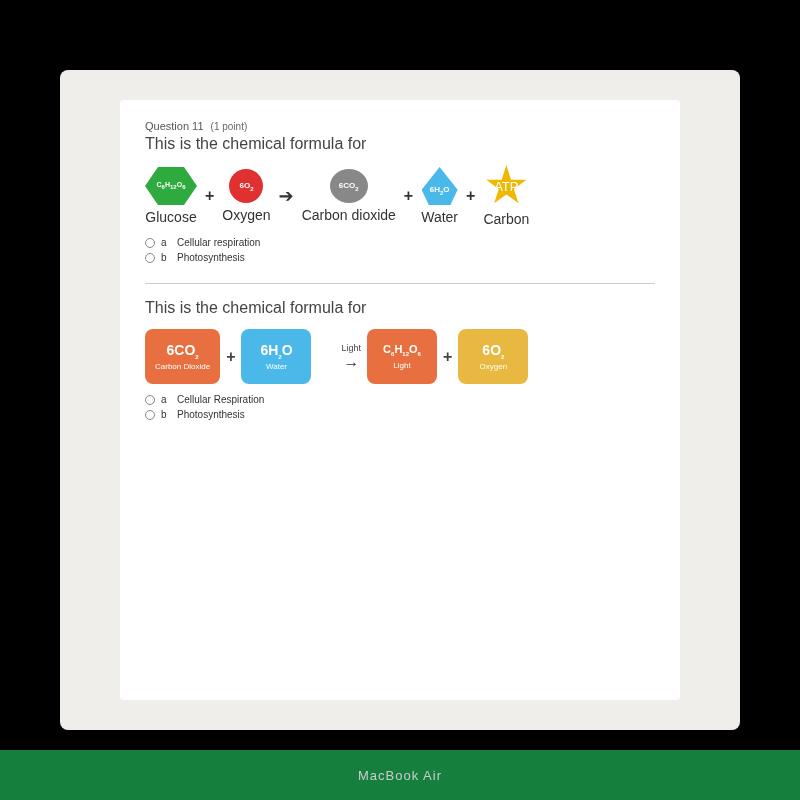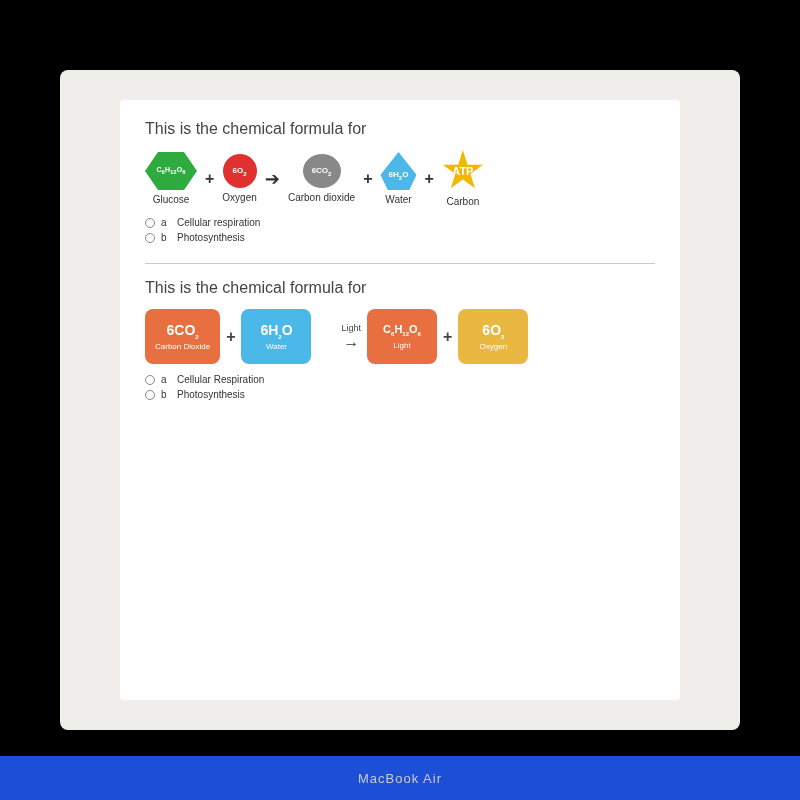--- a/index.html
+++ b/index.html
@@ -19,22 +19,22 @@
       border-radius: 8px;
       padding: 30px 60px;
       overflow: hidden;
       position: relative;
     }
     .macbook-bar {
       position: absolute;
       bottom: 0;
       left: 0;
       width: 800px;
-      background: #1d4ed8;
-      height: 44px;
+      background: #15803d;
+      height: 50px;
       display: flex;
       align-items: center;
       justify-content: center;
       color: #ccc;
       font-size: 13px;
       letter-spacing: 1px;
     }
     .question-block {
       margin-bottom: 20px;
     }
@@ -61,21 +61,21 @@
       margin-bottom: 10px;
       flex-wrap: nowrap;
     }
     .formula-item {
       display: flex;
       flex-direction: column;
       align-items: center;
       gap: 4px;
     }
     .formula-label {
-      font-size: 10px;
+      font-size: 14px;
       color: #333;
       text-align: right;
     }
     
     .shape-glucose {
       width: 52px;
       height: 38px;
       background: #2eaa3f;
       clip-path: polygon(25% 0%, 75% 0%, 100% 50%, 75% 100%, 25% 100%, 0% 50%);
       display: flex;
@@ -225,20 +225,24 @@
       height: 100%;
     }
   </style>
 </head>
 <body>
 
 <div class="screen">
   <div class="screen-inner">
 
     <div class="question-block">
+      <div class="question-title">
+        <span>Question 11</span>
+        <span style="font-weight:normal;color:#666;font-size:10px;margin-left:4px;">(1 point)</span>
+      </div>
       <div class="question-sub">This is the chemical formula for</div>
 
       <div class="formula-row">
 
         <div class="formula-item">
           <div class="shape-glucose">
             <span style="font-size:7px;font-weight:bold;color:white;">C<sub>6</sub>H<sub>12</sub>O<sub>6</sub></span>
           </div>
           <span class="formula-label">Glucose</span>
         </div>
@@ -267,21 +271,21 @@
           <div class="shape-water">
             <span style="font-size:8px;font-weight:bold;padding-top:8px;">6H<sub>2</sub>O</span>
           </div>
           <span class="formula-label">Water</span>
         </div>
 
         <span class="operator">+</span>
 
         <div class="formula-item">
           <div class="shape-energy">
-            <span style="font-size:11px;font-weight:bold;color:white;">ATP</span>
+            <span style="font-size:13px;font-weight:normal;color:white;">ATP</span>
           </div>
           <span class="formula-label">Carbon</span>
         </div>
       </div>
 
       <div class="options">
         <div class="option">
           <div class="radio-circle"></div>
           <span class="option-letter">a</span>
           <span>Cellular respiration</span>

